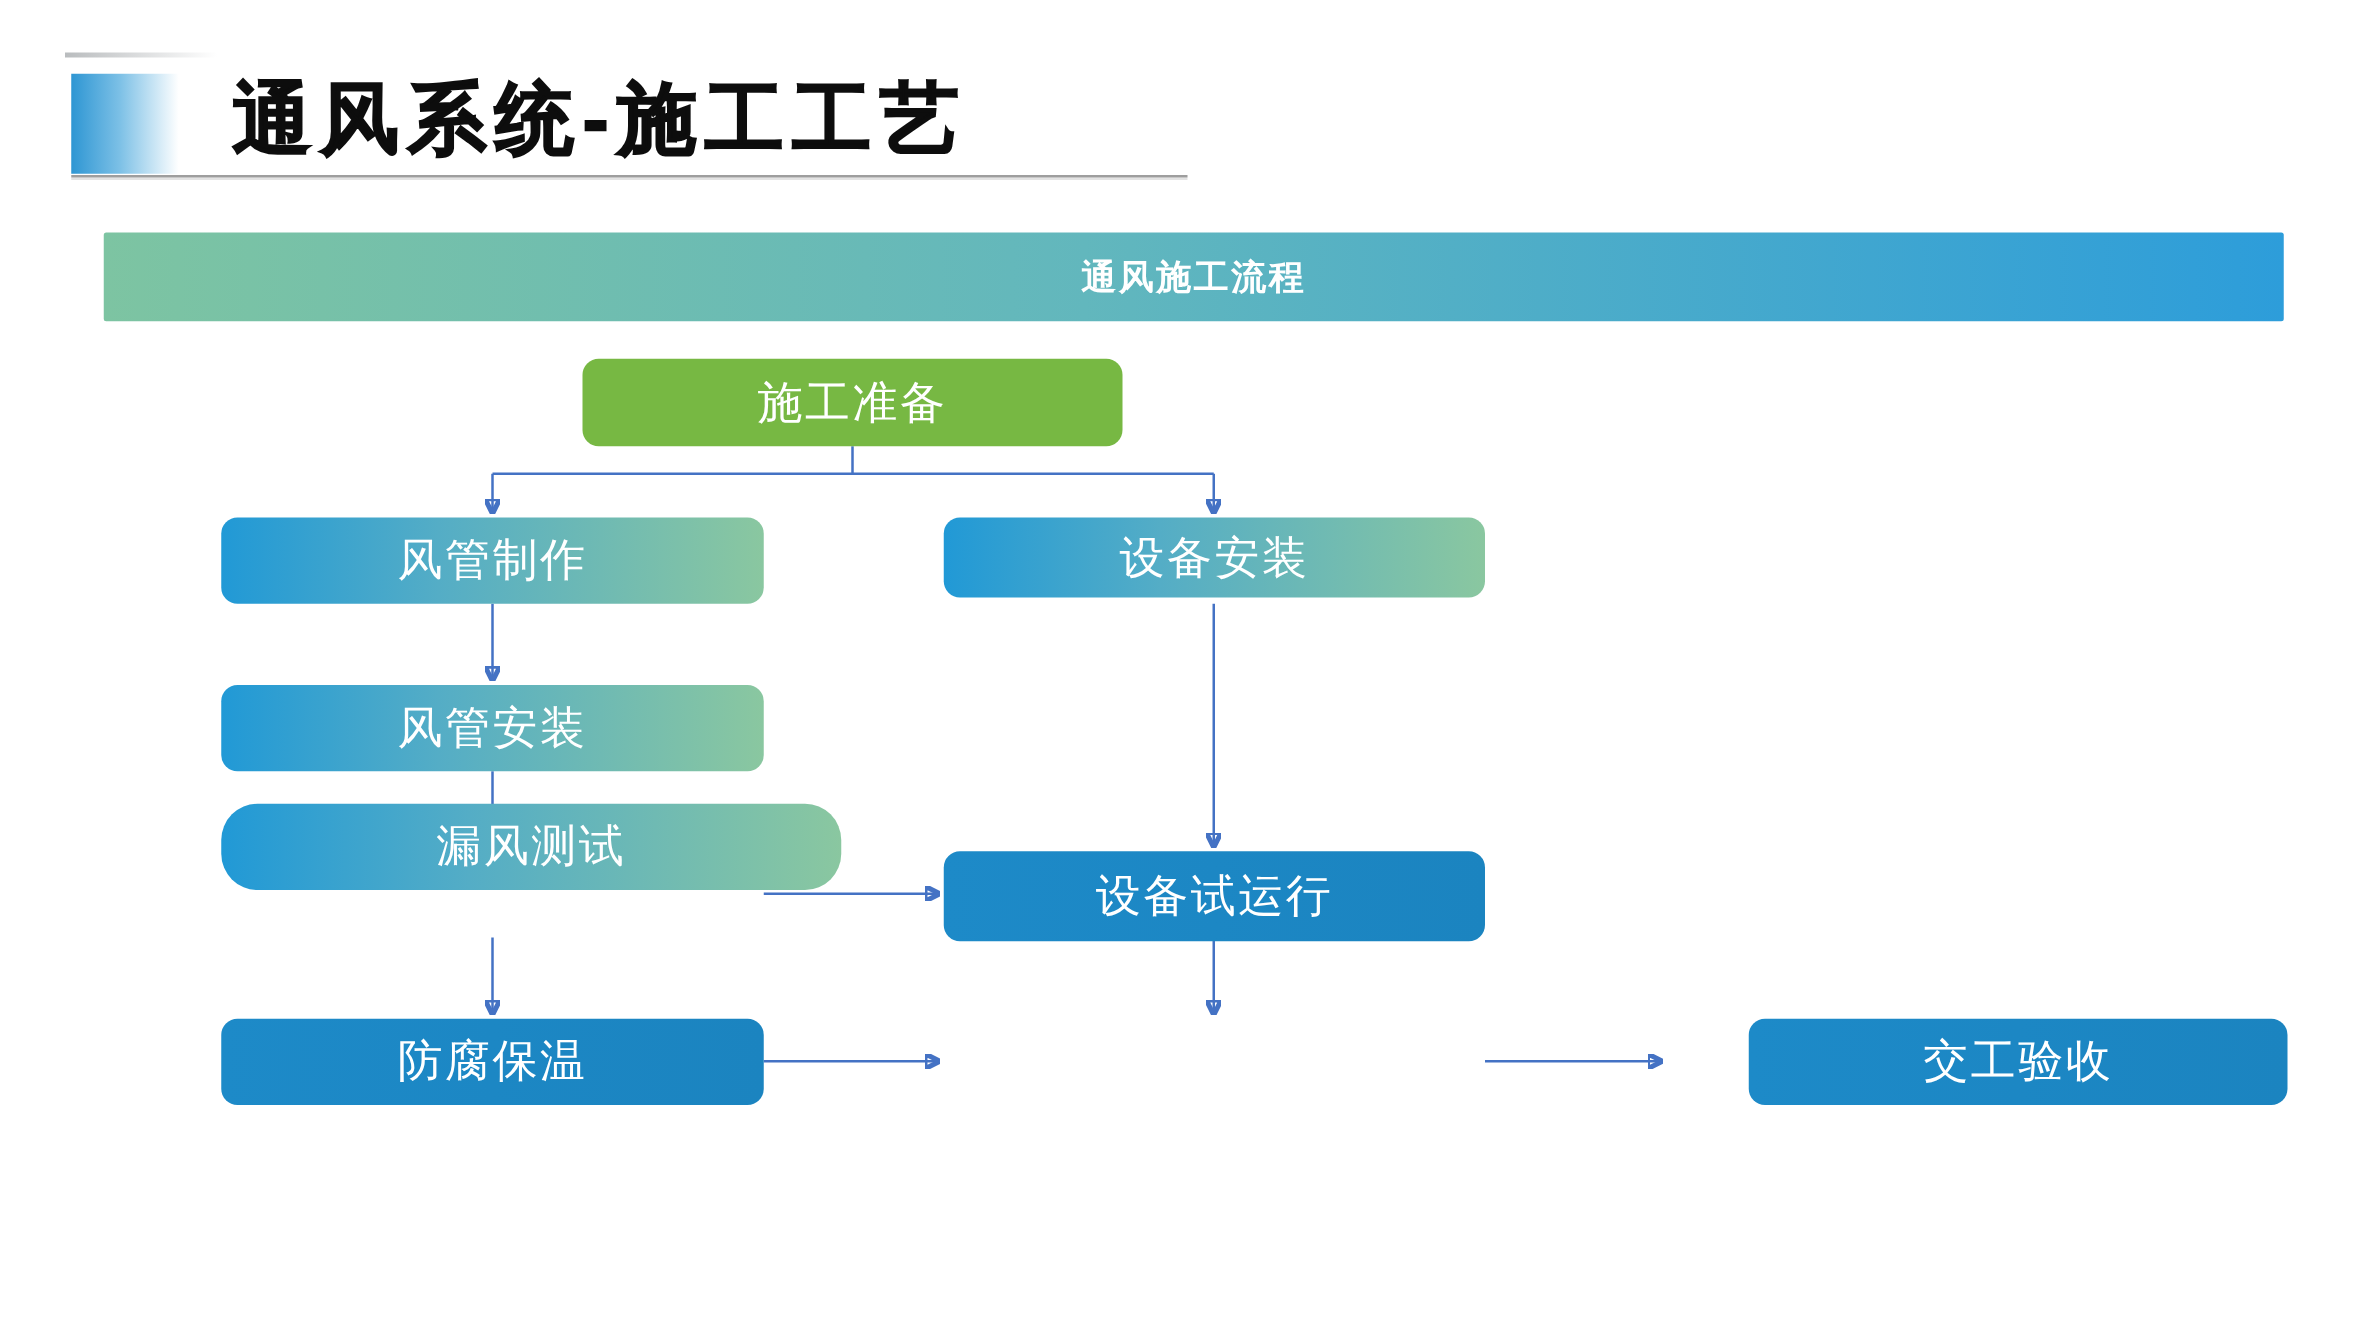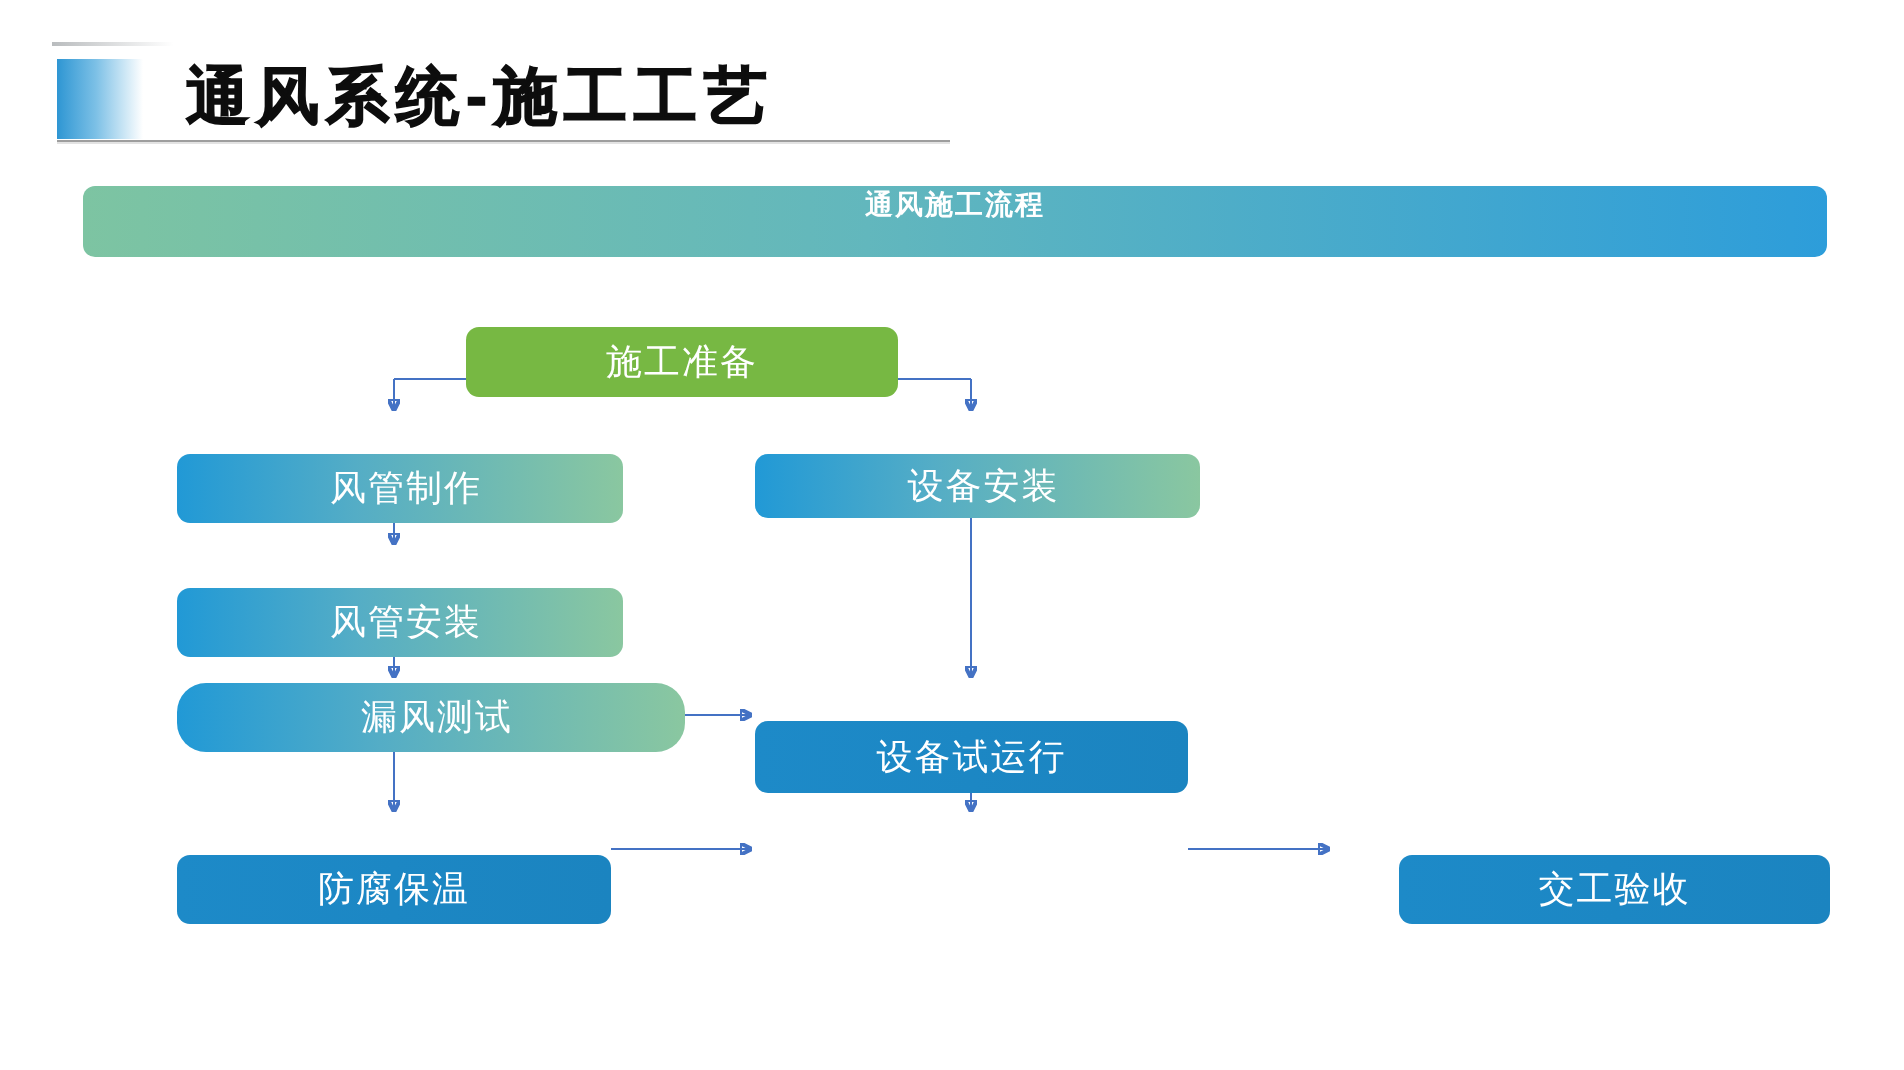--- a/index.html
+++ b/index.html
@@ -43,43 +43,42 @@
     width: 893px; height: 2px;
     background: #9e9e9e;
     box-shadow: 0 2px 0 #e3e3e3;
   }
 
   
   .banner {
     position: absolute;
     left: 83px; top: 186px;
     width: 1744px; height: 71px;
-    border-radius: 12px;
+    border-radius: 2px;
     background: linear-gradient(90deg, #7dc4a2 0%, #62b7bd 45%, #2d9dda 100%);
-    display: flex; justify-content: center;
+    display: flex; align-items: center; justify-content: center;
   }
   .banner span {
     color: #ffffff;
     font-size: 28px;
     font-weight: bold;
     letter-spacing: 2px;
   }
 
   
   .node {
     position: absolute;
     border-radius: 13px;
     display: flex; align-items: center; justify-content: center;
     color: #ffffff;
     font-size: 36px;
     letter-spacing: 2px;
-    margin-top: 40px;
   }
   .node-green { background: #77b843; }
-  .node-grad  { background: linear-gradient(90deg, #2199d6 0%, #54adc6 40%, #8ac7a0 100%); padding-left: 12px; }
+  .node-grad  { background: linear-gradient(90deg, #2199d6 0%, #54adc6 40%, #8ac7a0 100%); }
   .node-blue  { background: linear-gradient(90deg, #1d8ac8 0%, #1b84c0 100%); }
 
   .n-prep          { left: 466px;  top: 287px; width: 432px; height: 70px; }
   .n-duct-fab      { left: 177px;  top: 414px; width: 434px; height: 69px; }
   .n-equip-install { left: 755px;  top: 414px; width: 433px; height: 64px; }
   .n-duct-install  { left: 177px;  top: 548px; width: 434px; height: 69px; }
   .n-leak-test     { left: 177px;  top: 643px; width: 496px; height: 69px; border-radius: 29px; }
   .n-equip-trial   { left: 755px;  top: 681px; width: 433px; height: 72px; }
   .n-anticorr      { left: 177px;  top: 815px; width: 434px; height: 69px; }
   .n-final-debug   { left: 755px;  top: 815px; width: 433px; height: 69px; }

